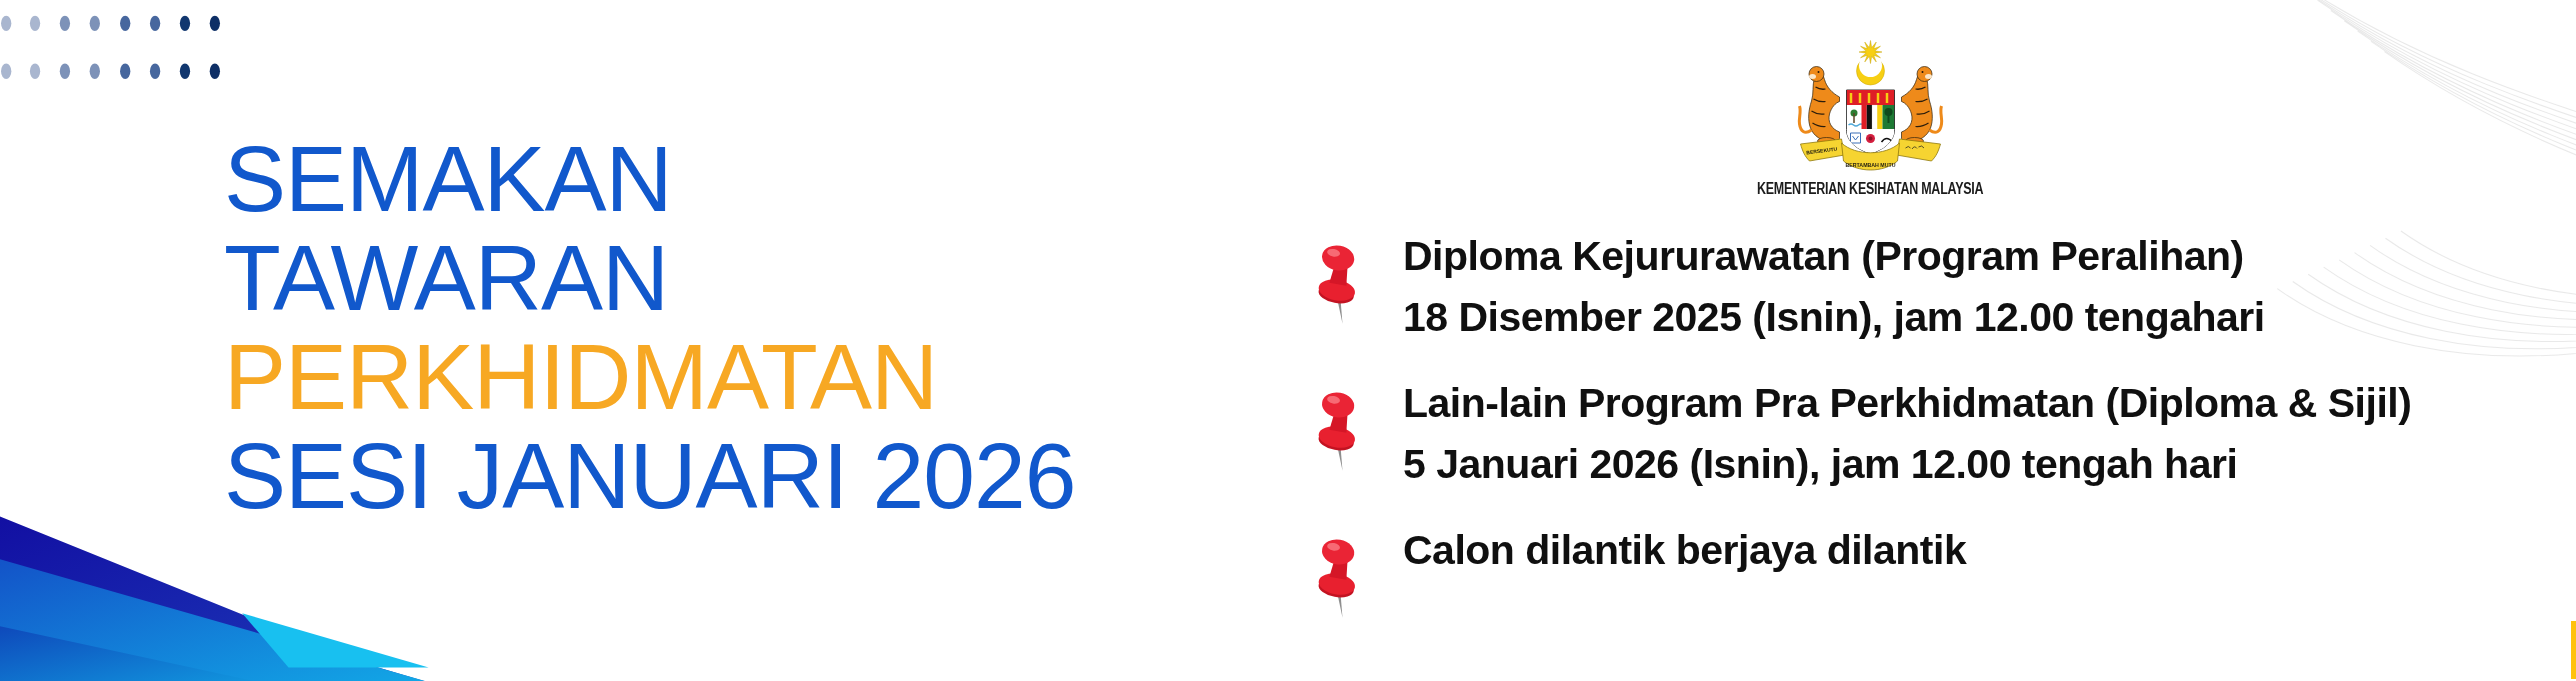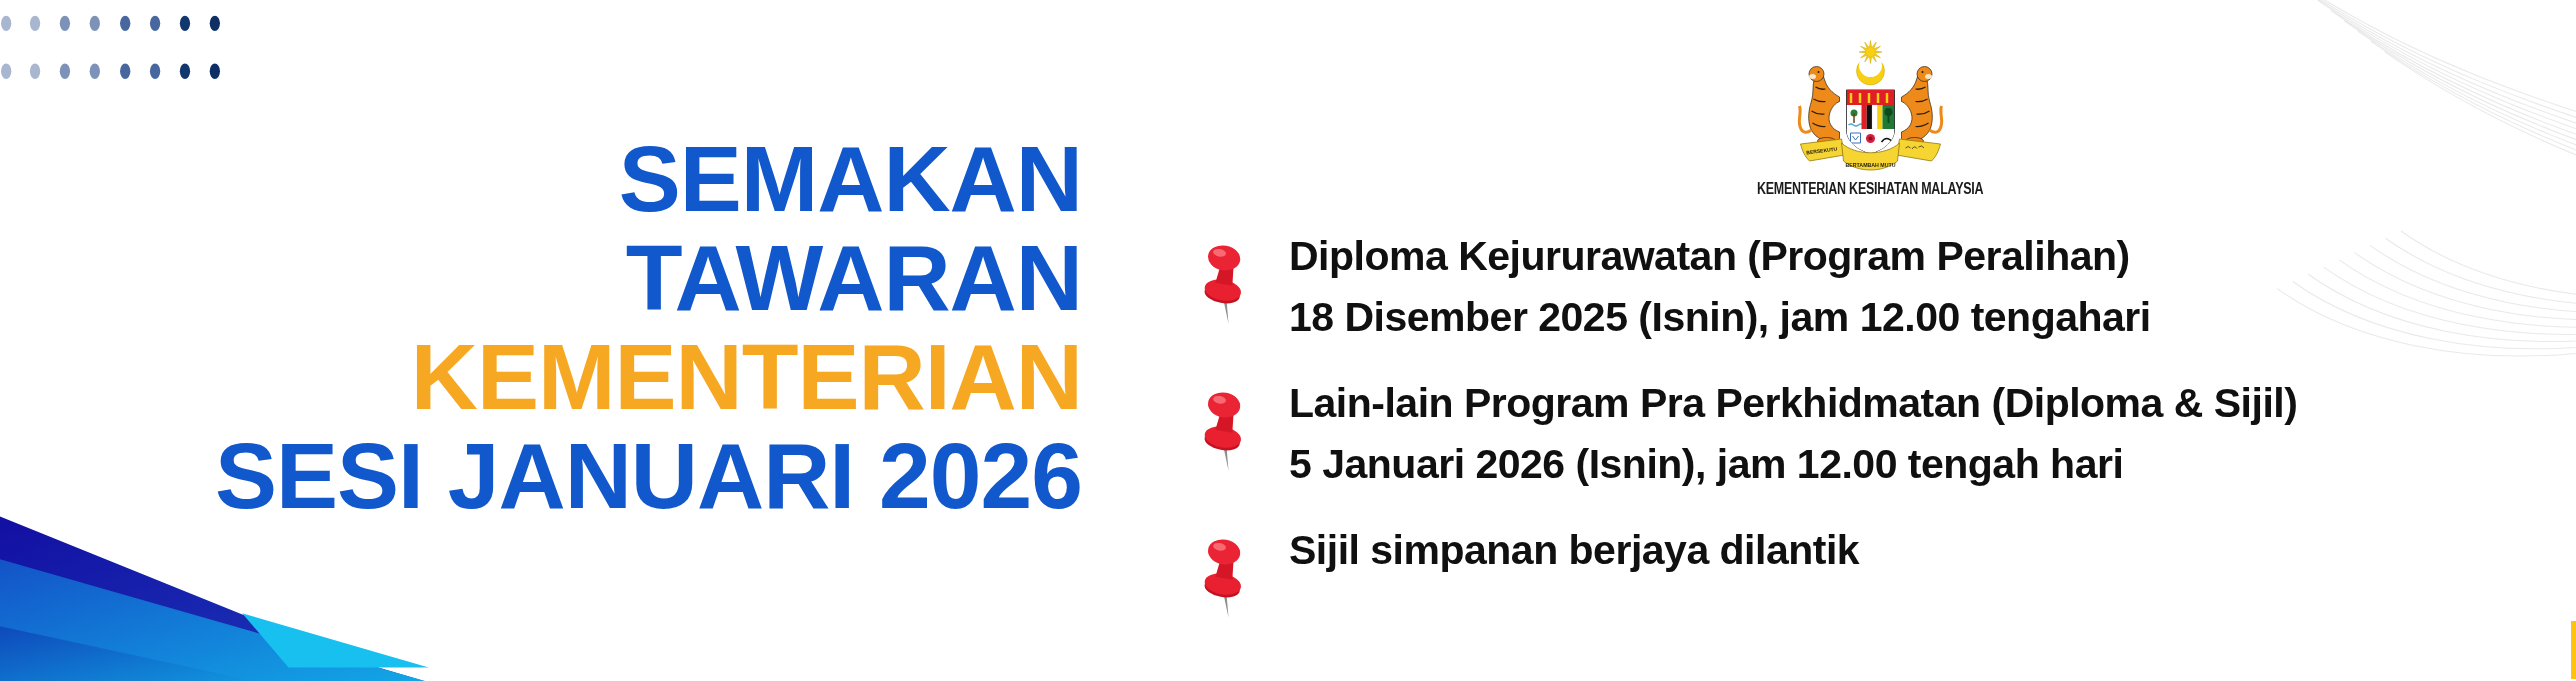--- a/index.html
+++ b/index.html
@@ -3,32 +3,32 @@
 <meta charset="utf-8">
 <style>
   html,body{margin:0;padding:0;background:#ffffff;}
   .banner{
     position:relative;width:3739px;height:682px;overflow:hidden;background:#ffffff;
     font-family:"Liberation Sans",sans-serif;
   }
   .bg-svg{position:absolute;left:0;top:0;width:3739px;height:682px;}
 
   
-  .title{position:absolute;left:215px;top:130px;font-weight:bold;font-size:93px;
-         line-height:99px;letter-spacing:-1px;white-space:nowrap;text-align:right;}
+  .title{position:absolute;left:224px;top:130px;font-weight:normal;font-size:93px;
+         line-height:99px;letter-spacing:-1px;white-space:nowrap;}
   .t-blue{color:#1158CC;}
   .t-orange{color:#F7A823;}
 
   
   .logo{position:absolute;left:1690px;top:37px;width:361px;text-align:center;}
   .logo-caption{display:inline-block;margin-top:1px;font-weight:bold;font-size:16px;
                 color:#1c1c1c;letter-spacing:-0.3px;transform:scaleX(0.78);transform-origin:center;}
 
   
-  .schedule{position:absolute;left:1196px;top:226px;display:flex;flex-direction:column;gap:25px;}
+  .schedule{position:absolute;left:1310px;top:226px;display:flex;flex-direction:column;gap:25px;}
   .sched-item{display:flex;align-items:flex-start;}
   .pin-box{width:54px;height:88px;flex:none;margin-top:13.4px;}
   .sched-text{margin-left:39px;font-weight:bold;font-size:41px;line-height:61px;
               letter-spacing:-0.5px;color:#101010;white-space:nowrap;}
 
   
   .contact-bar{position:absolute;left:2571px;top:621px;width:1168px;height:58px;background:#FFC20D;}
 </style>
 </head>
 <body>
@@ -201,21 +201,21 @@
       <path d="M6700 1205 L6838 1062 L6976 1205" stroke="#2A347B" stroke-width="58" fill="none" stroke-linejoin="round"></path>
       <path d="M7060 1205 C7040 1130 7075 1040 7150 995 C7215 955 7257 960 7257 1000 L7257 1205 Z" fill="#2A337E"></path>
       <path d="M7257 910 C7130 945 7005 995 6992 1068 C6985 1120 7075 1128 7140 1170 C7180 1195 7210 1205 7257 1200" stroke="#F5A91C" stroke-width="56" fill="none" stroke-linecap="round"></path>
       <path d="M6965 1205 C6975 1140 7015 1100 7060 1100 C7105 1100 7145 1140 7155 1205 Z" fill="#F2A63E"></path>
     </g>
   </svg>
 
   <div class="title">
     <div class="t-blue">SEMAKAN</div>
     <div class="t-blue">TAWARAN</div>
-    <div class="t-orange">KEMENTERIAN</div>
+    <div class="t-orange">PERKHIDMATAN</div>
     <div class="t-blue">SESI JANUARI 2026</div>
   </div>
 
   <div class="logo">
     <svg width="185" height="140" viewBox="0 0 360 280" aria-hidden="true">
       <defs>
         <clipPath id="shieldClip">
           <path d="M132 106 L228 106 L228 185 C228 210 205 226 180 233 C155 226 132 210 132 185 Z"></path>
         </clipPath>
         <g id="tigerL">
@@ -312,21 +312,21 @@
         <g transform="rotate(10 50 80)">
           <path d="M56 110 L73 152 L62 110 Z" fill="#8E8E8E"></path>
           <ellipse cx="52" cy="100" rx="33" ry="17" fill="#C31322"></ellipse>
           <ellipse cx="52" cy="93" rx="34" ry="19" fill="#E8202F"></ellipse>
           <path d="M40 48 L64 48 L68 82 L36 82 Z" fill="#D51627"></path>
           <ellipse cx="44" cy="34" rx="30" ry="23" fill="#EA2435"></ellipse>
           <ellipse cx="34" cy="26" rx="12" ry="7" fill="#F9777F" opacity="0.85"></ellipse>
         </g>
       </svg>
       <div class="sched-text">
-        <div>Sijil simpanan berjaya dilantik</div>
+        <div>Calon dilantik berjaya dilantik</div>
       </div>
     </div>
 
   </div>
 
   <div class="contact-bar">
     
     
 
     

